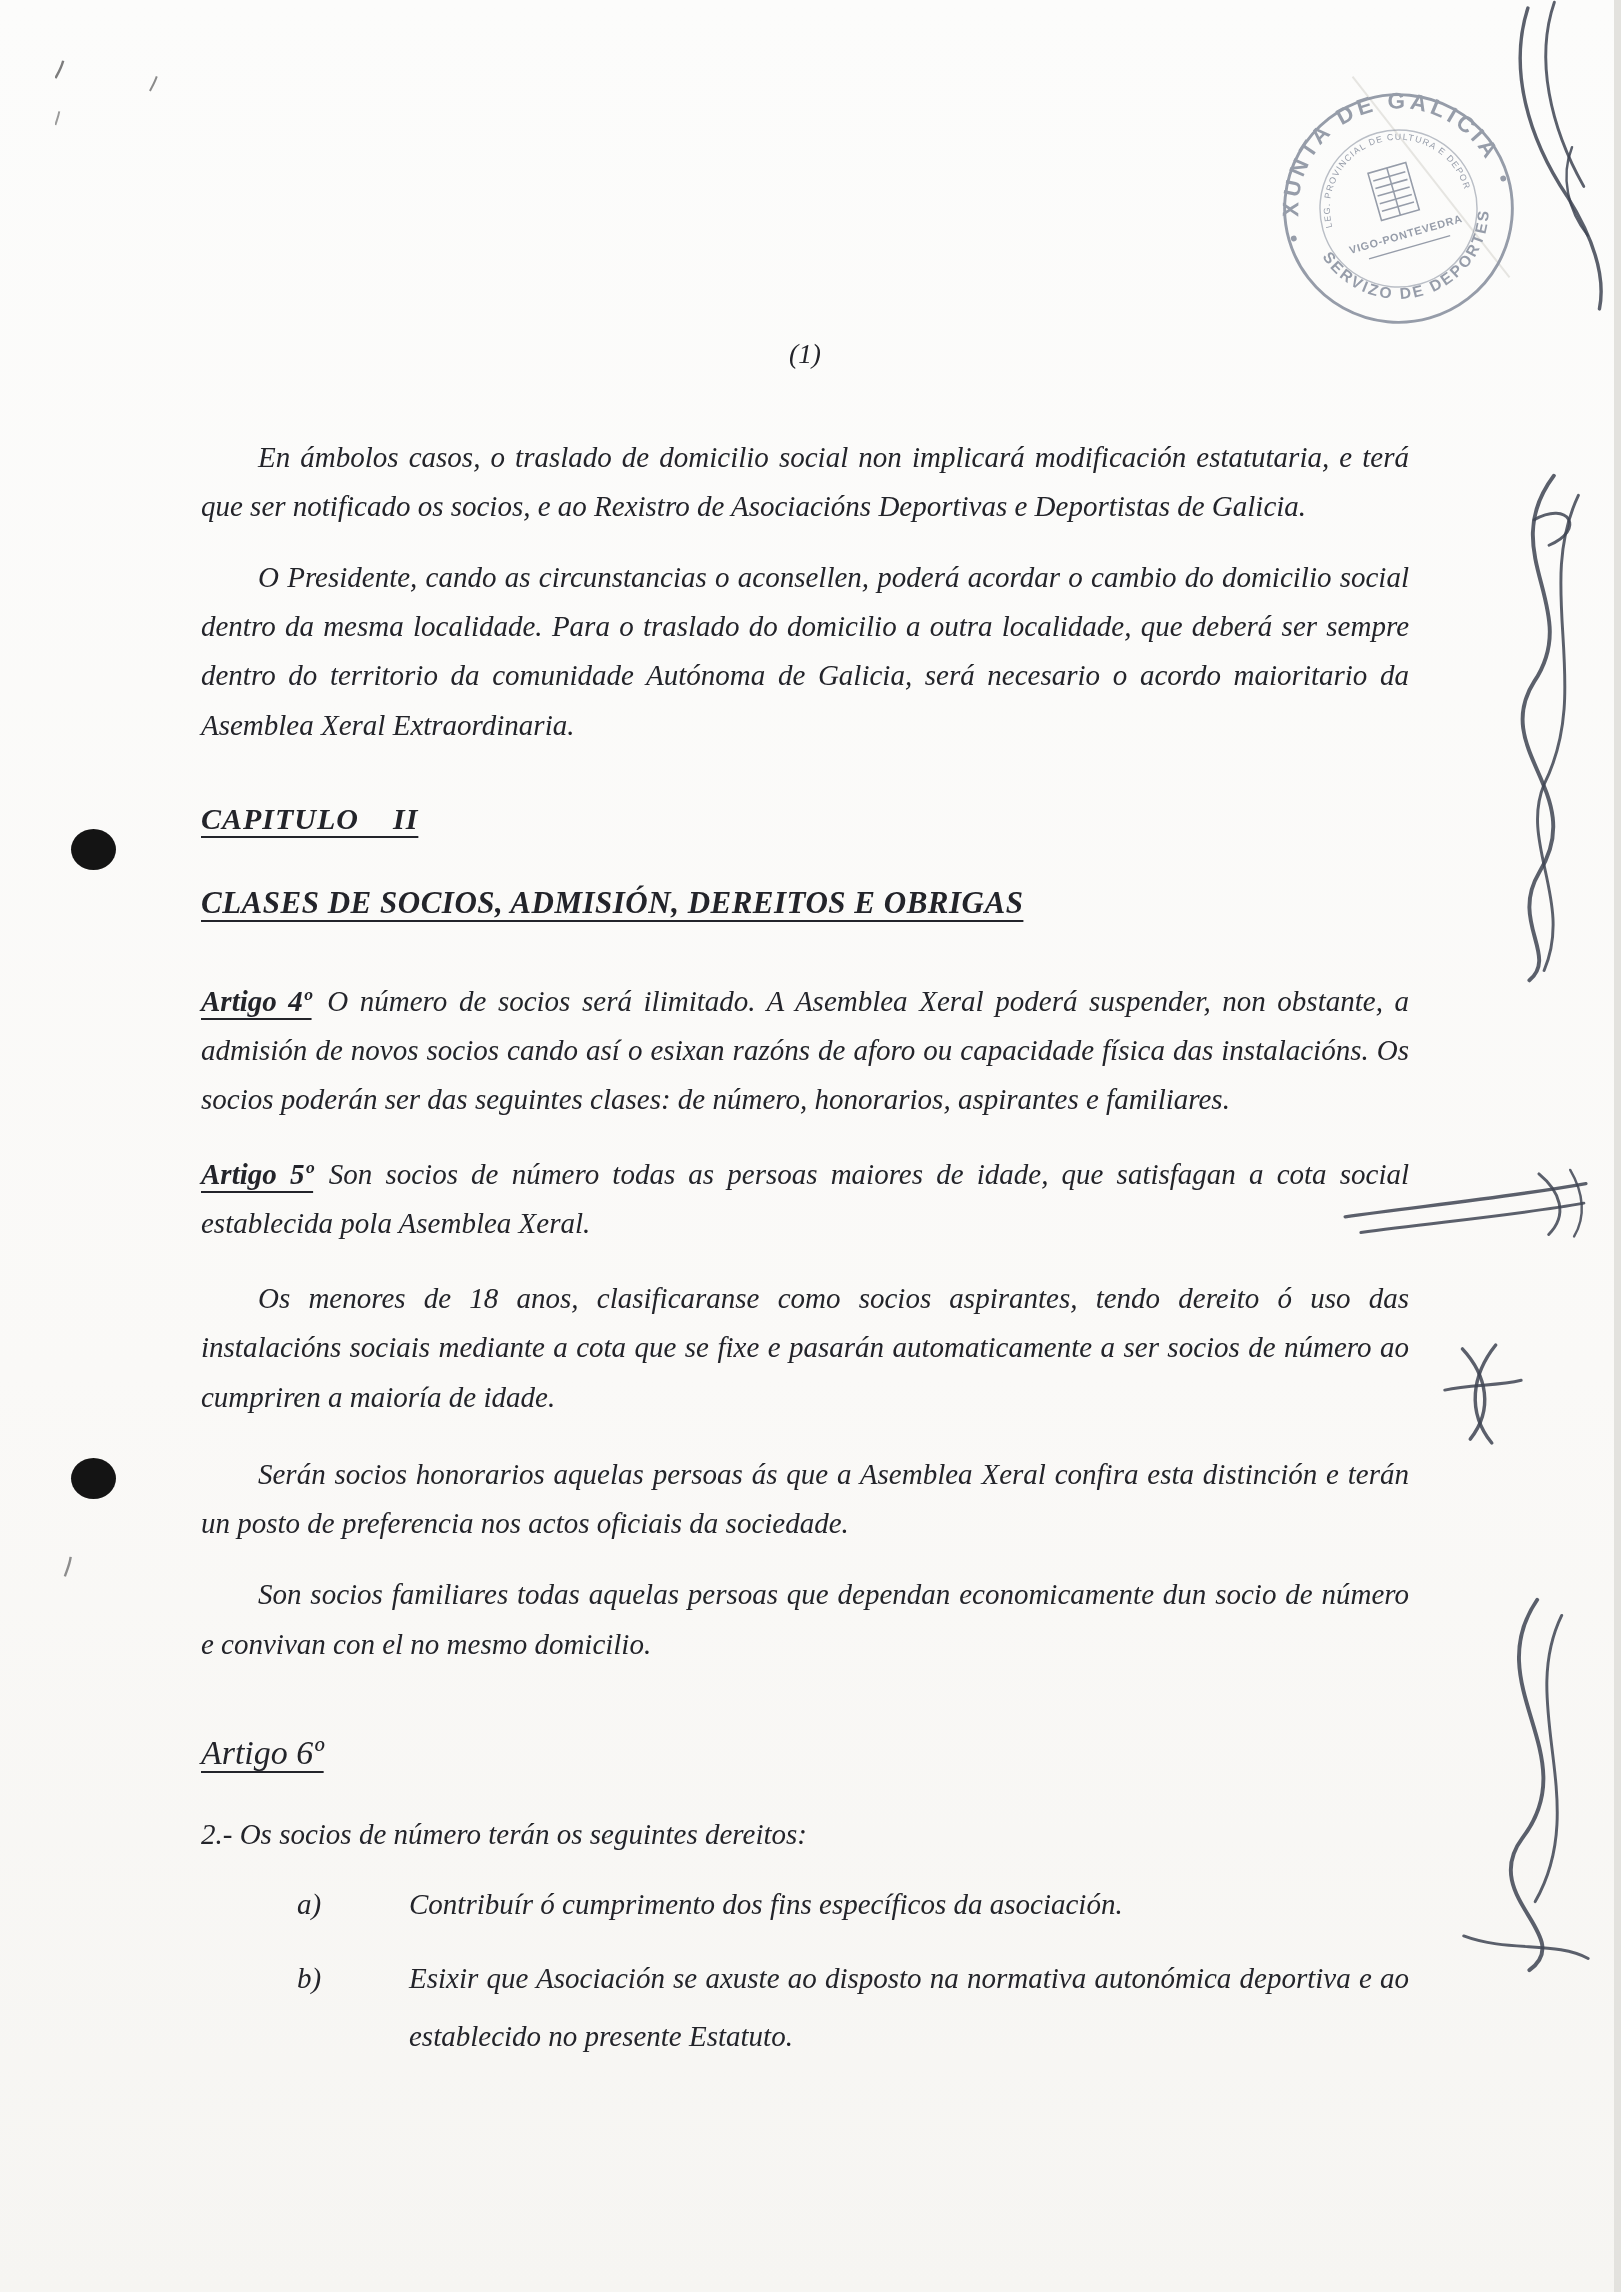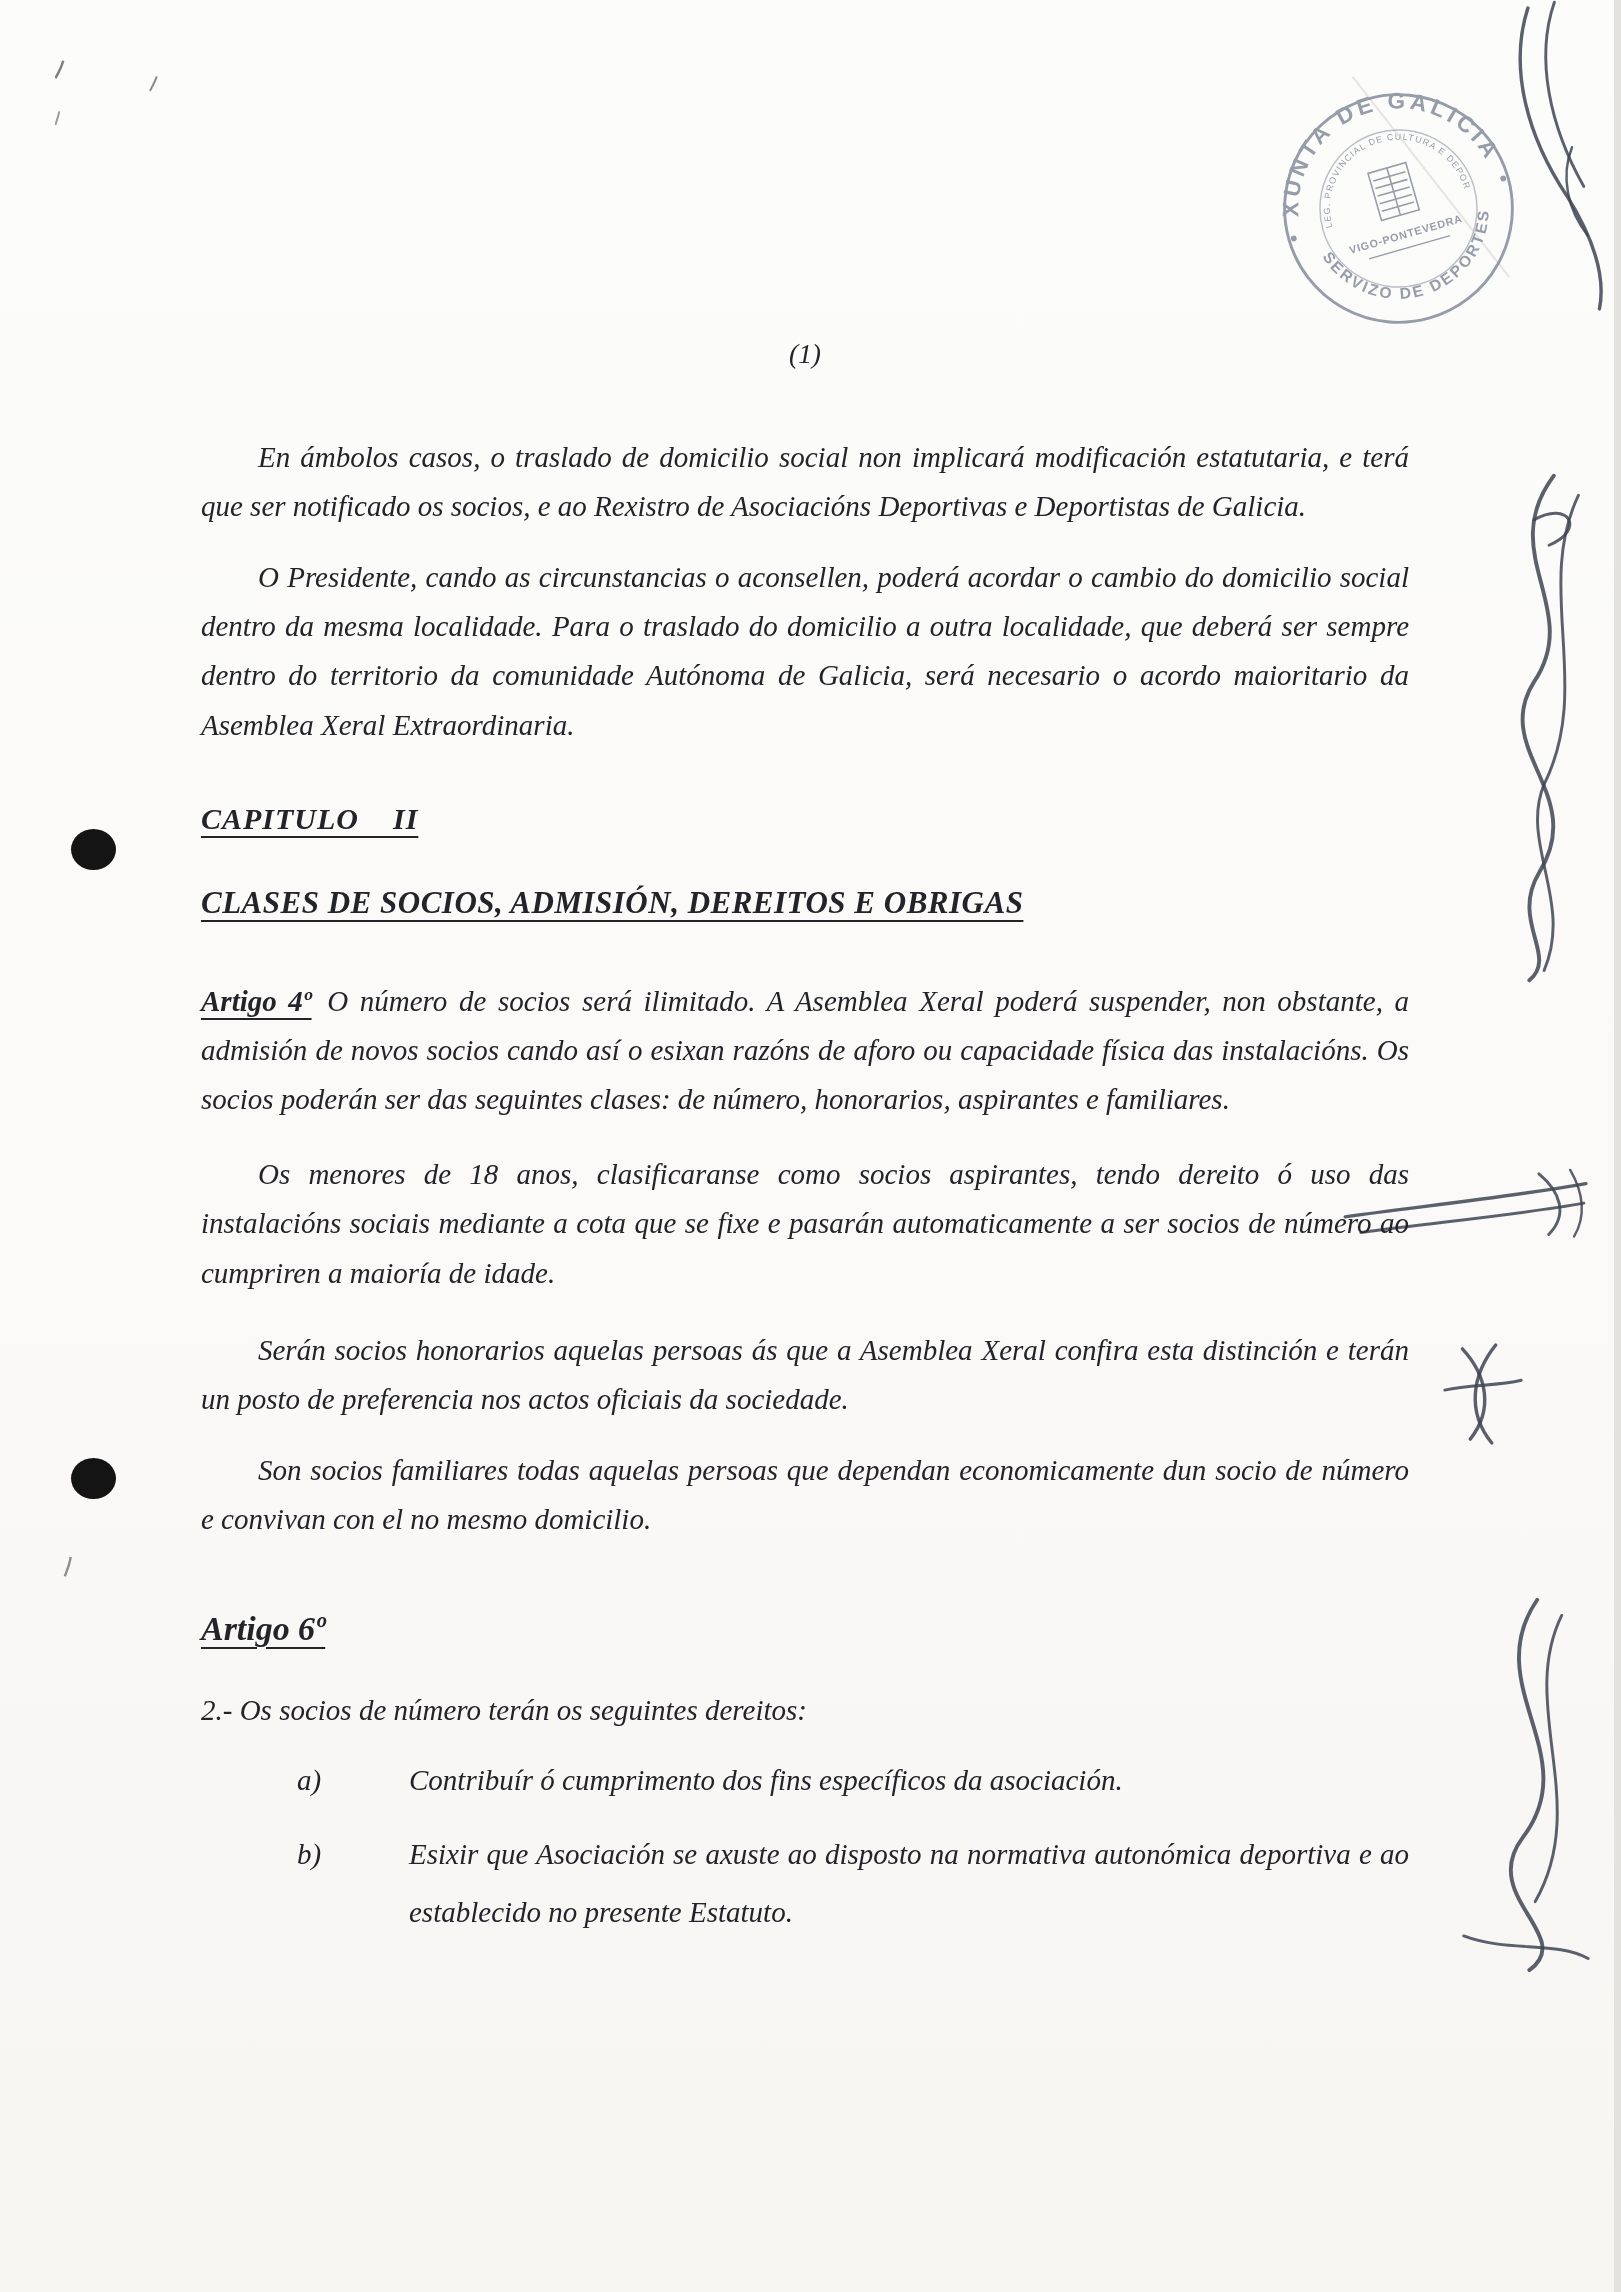--- a/index.html
+++ b/index.html
@@ -60,21 +60,21 @@
     text-decoration: underline;
     text-underline-offset: 6.9px;
     text-decoration-thickness: 2px;
   }
 
   .article { margin: 47px 0 0 0; text-align: justify; text-indent: 0; }
   .article.tight { margin-top: 25.5px; }
   .art-label { font-weight: bold; }
   .art-gap { display: inline-block; width: 15.7px; }
 
-  .article6 { margin: 55px 0 0 0; font-weight: bold; }
+  .article6 { margin: 55px 0 0 0; font-weight: normal; }
 
   .rights-intro { margin: 29px 0 0 0; }
 
   .list-item {
     position: relative; padding-left: 208px;
     margin-top: 15.7px; line-height: 2.0; text-align: justify;
   }
   .list-item .marker { position: absolute; left: 96px; }
 
   
@@ -208,20 +208,21 @@
     <p class="para">En ámbolos casos, o traslado de domicilio social non implicará modificación estatutaria, e terá que ser notificado os socios, e ao Rexistro de Asociacións Deportivas e Deportistas de Galicia.</p>
 
     <p class="para">O Presidente, cando as circunstancias o aconsellen, poderá acordar o cambio do domicilio social dentro da mesma localidade. Para o traslado do domicilio a outra localidade, que deberá ser sempre dentro do territorio da comunidade Autónoma de Galicia, será necesario o acordo maioritario da Asemblea Xeral Extraordinaria.</p>
 
     <h2 class="chapter"><span class="u">CAPITULO II</span></h2>
 
     <h3 class="section"><span class="u">CLASES DE SOCIOS, ADMISIÓN, DEREITOS E OBRIGAS</span></h3>
 
     <p class="article"><span class="art-label u">Artigo 4º</span><span class="art-gap"></span><span>O número de socios será ilimitado. A Asemblea Xeral poderá suspender, non obstante, a admisión de novos socios cando así o esixan razóns de aforo ou capacidade física das instalacións. Os socios poderán ser das seguintes clases: de número, honorarios, aspirantes e familiares.</span></p>
 
+    <p class="article tight"><span class="art-label u">Artigo 5º</span><span class="art-gap"></span><span>Son socios de número todas as persoas maiores de idade, que satisfagan a cota social establecida pola Asemblea Xeral.</span></p>
 
     <p class="para" style="margin-top:25.5px;">Os menores de 18 anos, clasificaranse como socios aspirantes, tendo dereito ó uso das instalacións sociais mediante a cota que se fixe e pasarán automaticamente a ser socios de número ao cumpriren a maioría de idade.</p>
 
     <p class="para" style="margin-top:28px;">Serán socios honorarios aquelas persoas ás que a Asemblea Xeral confira esta distinción e terán un posto de preferencia nos actos oficiais da sociedade.</p>
 
     <p class="para" style="margin-top:11.8px;">Son socios familiares todas aquelas persoas que dependan economicamente dun socio de número e convivan con el no mesmo domicilio.</p>
 
     <h3 class="article6"><span class="u">Artigo 6º</span></h3>
 
     <p class="rights-intro">2.- Os socios de número terán os seguintes dereitos:</p>

